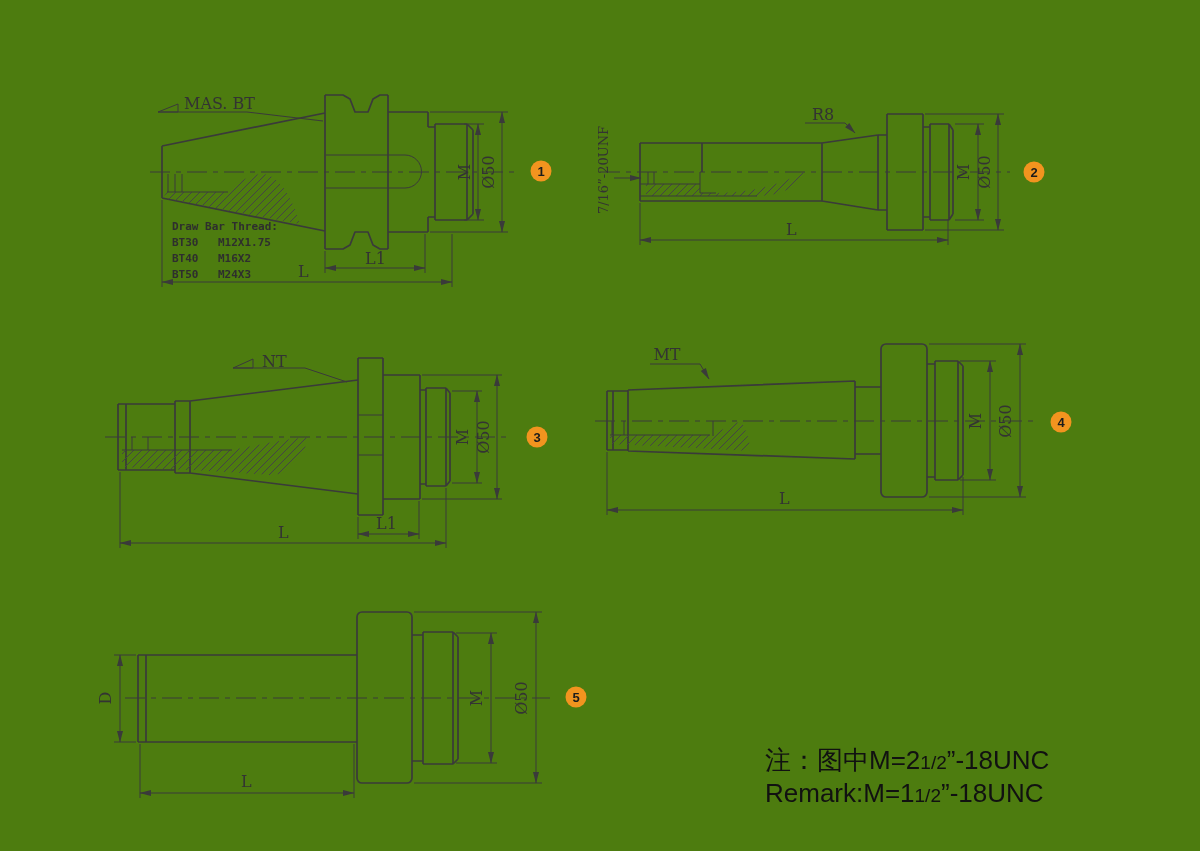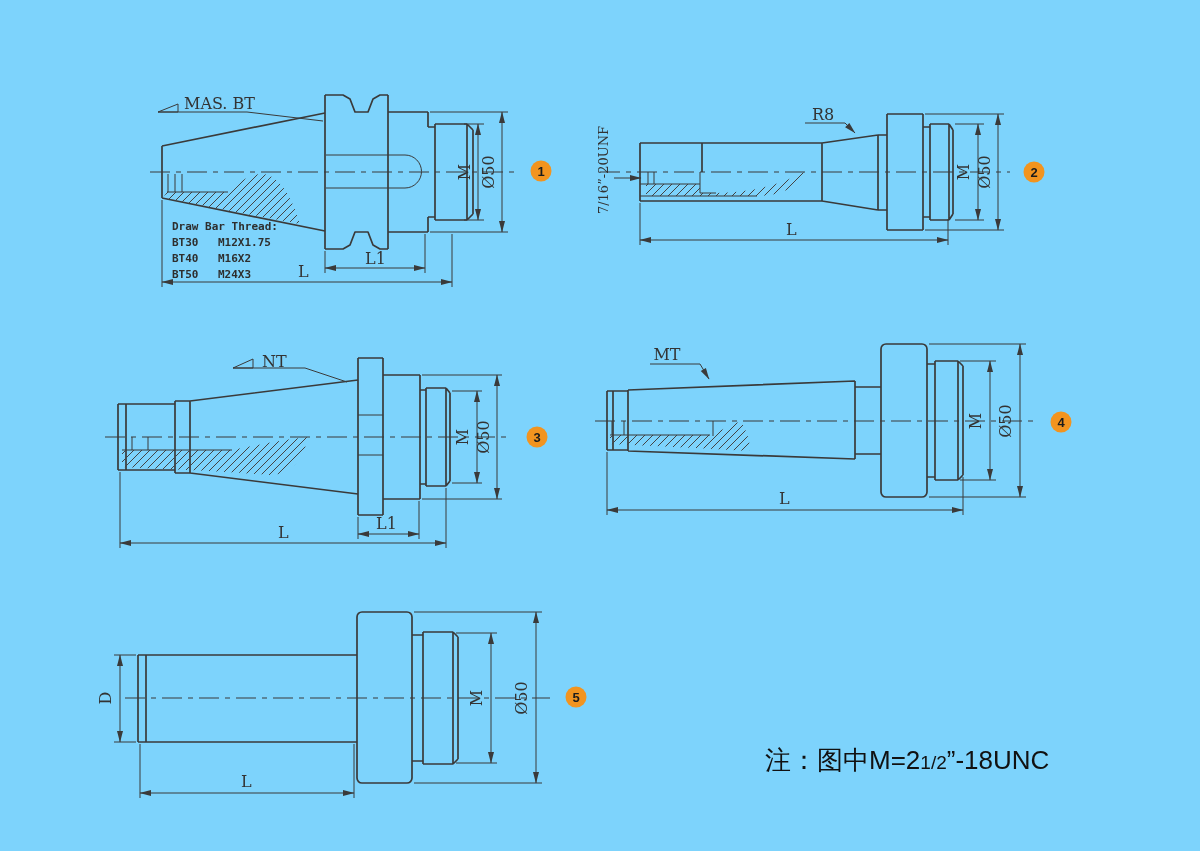--- a/index.html
+++ b/index.html
@@ -1,16 +1,16 @@
 <!DOCTYPE html>
 <html><head>
 <meta charset="utf-8">
 <style>
   html,body{margin:0;padding:0;}
-  .canvas{position:relative;width:1200px;height:851px;background:#7dd3fc;overflow:hidden;
+  .canvas{position:relative;width:1200px;height:851px;background:#4d7c0f;overflow:hidden;
           font-family:"Liberation Sans",sans-serif;}
   svg text{user-select:none;}
   .ol   {fill:none;stroke:#3a3a3a;stroke-width:1.7;stroke-linejoin:round;}
   .thin {fill:none;stroke:#3a3a3a;stroke-width:1;}
   .cl   {fill:none;stroke:#3a3a3a;stroke-width:1.1;stroke-dasharray:20 6 5 6;}
   .hat  {fill:url(#hatch);stroke:none;}
   .lbl  {font-family:"DejaVu Serif",serif;font-size:16px;fill:#333;}
   .lbls {font-family:"DejaVu Serif",serif;font-size:13px;fill:#333;}
   .note {font-family:"DejaVu Sans Mono",monospace;font-weight:bold;font-size:11px;fill:#2e2e2e;}
   .badge-num{font-family:"Liberation Sans",sans-serif;font-weight:bold;font-size:13px;fill:#1c1c1c;}
@@ -238,15 +238,16 @@
   </g>
   <g>
     <circle cx="576" cy="697" r="10.5" fill="#F2941F"></circle>
     <text class="badge-num" x="576" y="701.5" text-anchor="middle">5</text>
   </g>
 </svg>
 
   
   <div class="remark">
     <div><span>注：图中M=2</span><span class="frac">1/2</span><span>”-18UNC</span></div>
+    <div><span>Remark:M=1</span><span class="frac">1/2</span><span>”-18UNC</span></div>
   </div>
 
 </div>
 
 </body></html>

